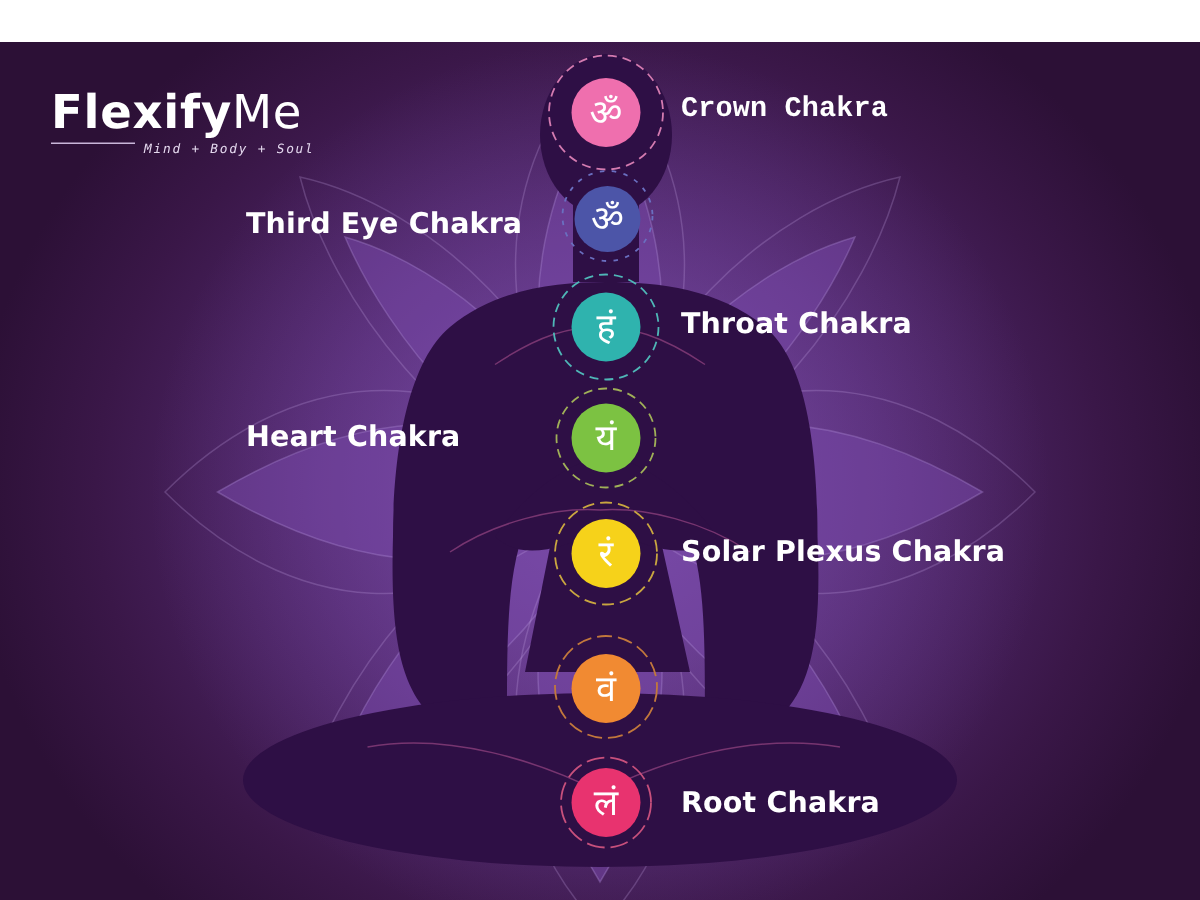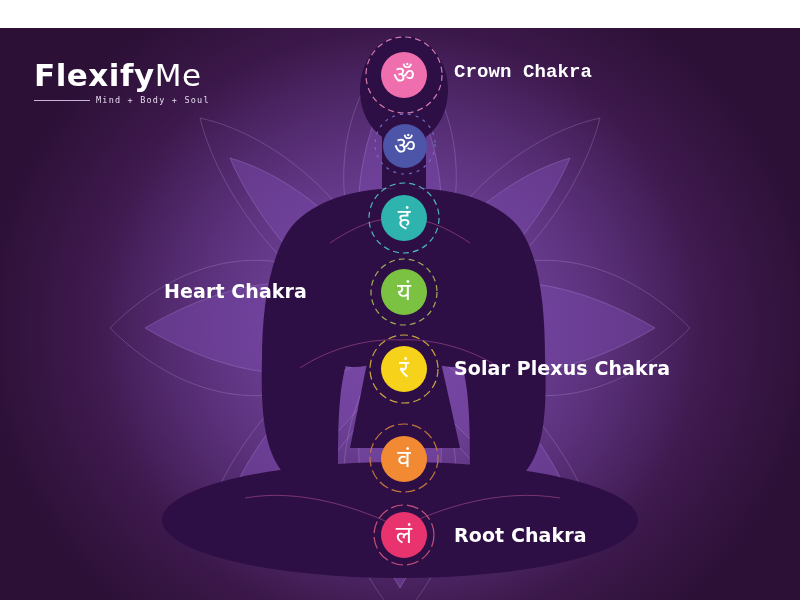--- a/index.html
+++ b/index.html
@@ -4,21 +4,21 @@
 <style>
   html, body { margin:0; padding:0; }
   body { width:800px; height:600px; overflow:hidden; position:relative;
          font-family:"DejaVu Sans", sans-serif; }
   .canvas { position:absolute; inset:0; width:800px; height:600px;
     background: radial-gradient(ellipse 420px 380px at 400px 300px, #6b3f93 0%, #52296f 45%, #3a1748 80%, #2c1036 100%); margin-top: 28px; }
   svg.art { position:absolute; left:0; top:0; }
   .logo { position:absolute; left:34px; top:30px; }
   .logo-text { color:#ffffff; font-size:31px; letter-spacing:0.5px; line-height:34px; font-family:"DejaVu Sans", sans-serif; }
   .logo-text .bold { font-weight:bold; }
-  .tagline-row { display:flex; align-items:center; margin-top:3px; }
+  .tagline-row { display:flex; align-items:flex-start; margin-top:3px;font-style:italic; }
   .tag-line { width:56px; height:1px; background:#c9b6d9; margin-right:6px; }
   .tagline { color:#e5d9ef; font-size:8.5px; letter-spacing:1.2px; font-family:"DejaVu Sans Mono", monospace; }
   .label { position:absolute; color:#ffffff; font-size:19px; font-weight:bold; white-space:nowrap;
            font-family:"DejaVu Sans", sans-serif; letter-spacing:0.1px; }
   .chakra-glyph { position:absolute; width:46px; height:46px; border-radius:50%;
     display:flex; align-items:center; justify-content:center; color:#ffffff; font-size:24px; line-height:1; }
 </style>
 </head>
 <body>
 
@@ -117,17 +117,19 @@
       <span>रं</span>
     </div>
   <div class="chakra-glyph" style="left:381px;top:408px;background:#f18a32;">
       <span>वं</span>
     </div>
   <div class="chakra-glyph" style="left:381px;top:484px;background:#e8336f;">
       <span>लं</span>
     </div>
 
   <div class="label" style="left:454px;top:33px;font-family:Liberation Mono, monospace;">Crown Chakra</div>
+  <div class="label" style="left:164px;top:110px;">Third Eye Chakra</div>
+  <div class="label" style="left:454px;top:177px;">Throat Chakra</div>
   <div class="label" style="left:454px;top:329px;">Solar Plexus Chakra</div>
   <div class="label" style="left:164px;top:252px;">Heart Chakra</div>
   <div class="label" style="left:454px;top:496px;">Root Chakra</div>
 
 </div>
 
 </body></html>

